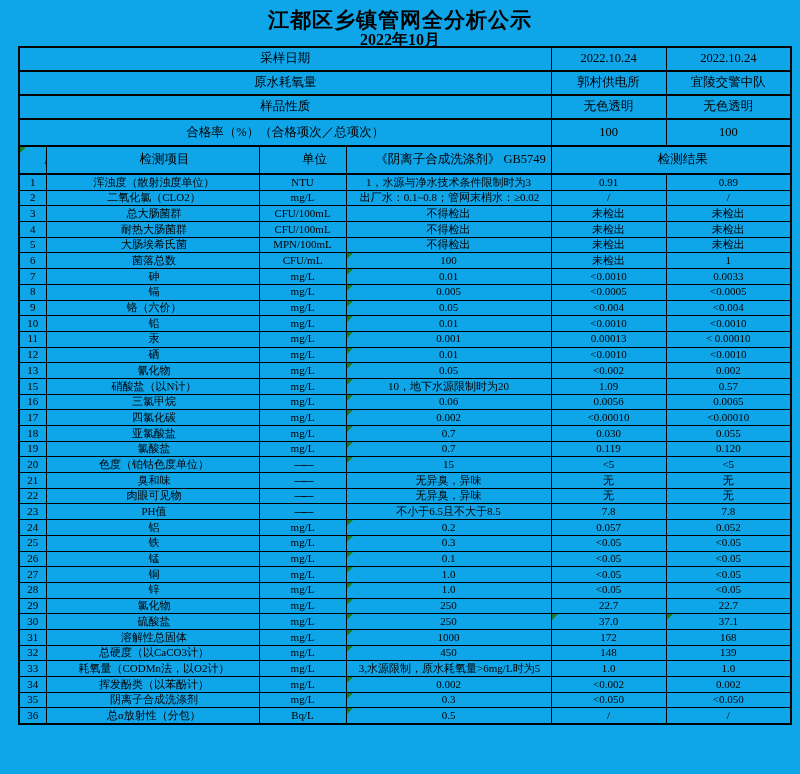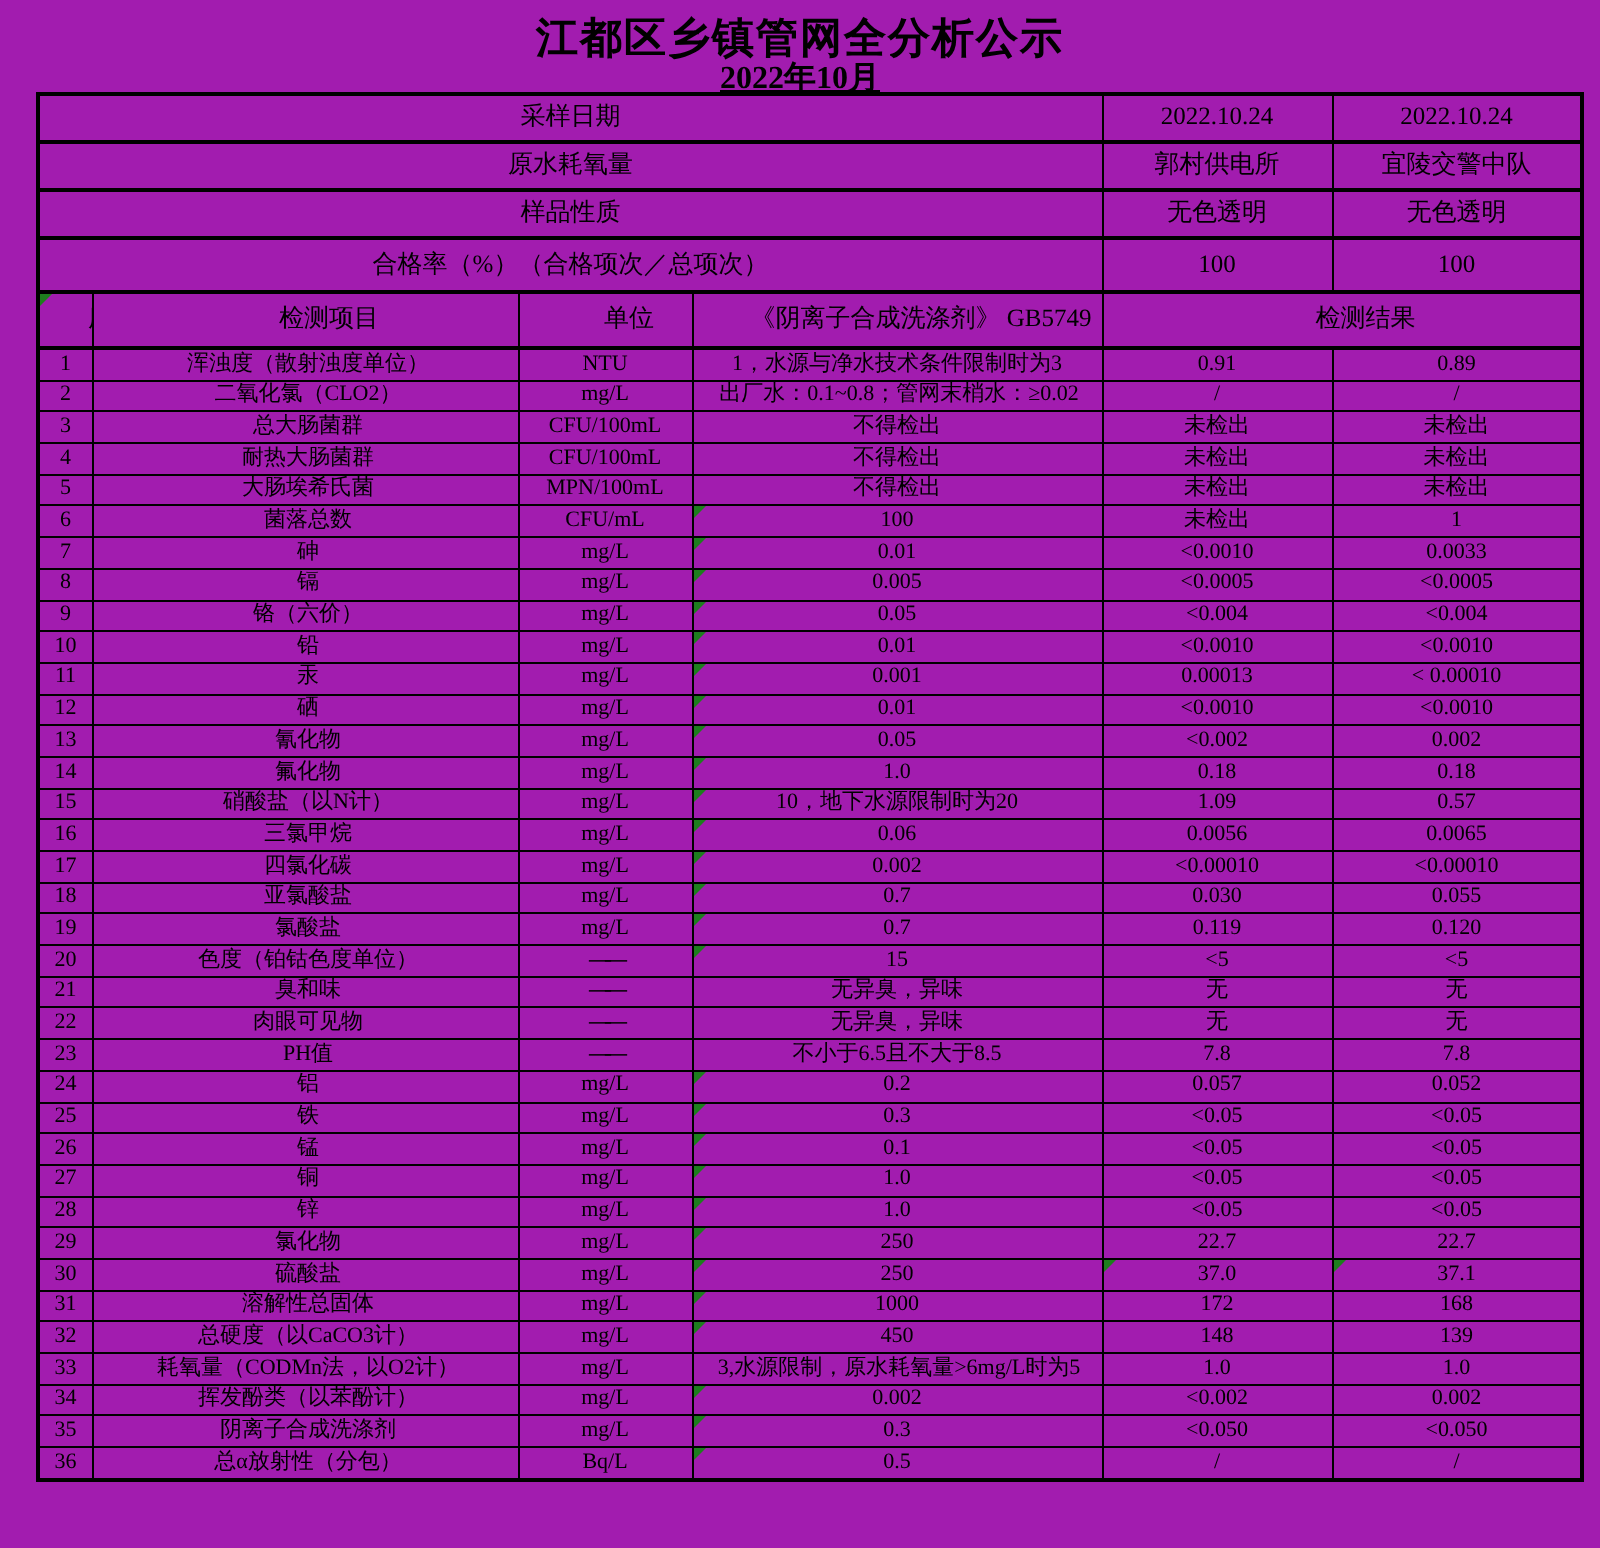--- a/index.html
+++ b/index.html
@@ -1,21 +1,21 @@
 <!DOCTYPE html>
 <html style="--tri: #1e7e1e; --bd: #000000;"><head>
 <meta charset="utf-8">
 <style>
   html,body{margin:0;padding:0;}
   body{
     width:800px;height:774px;background:#ffffff;color:#000;
     font-family:"Liberation Serif", serif;
     -webkit-font-smoothing:antialiased;
   }
-  .page{position:relative;width:800px;height:774px;background:#a21caf;overflow:hidden;}
+  .page{position:relative;width:800px;height:774px;background:#0ea5e9;overflow:hidden;}
   .title{
     text-align:center;font-family:"Liberation Sans", sans-serif;
     font-weight:bold;font-size:21px;line-height:25px;margin:7px 0 0 0;letter-spacing:1px;
   }
   .subtitle{
     text-align:center;font-size:16px;line-height:13px;font-weight:bold;
     text-decoration:underline;margin-top:1px;
   }
   table.main{
     border-collapse:collapse;table-layout:fixed;
@@ -182,28 +182,20 @@
         </tr>
         <tr class="data-row">
     <td>13</td>
     <td class="c-item">氰化物</td>
     <td class="">mg/L</td>
     <td class="c-std"><span class="tri"></span>0.05</td>
     <td>&lt;0.002</td>
     <td>0.002</td>
         </tr>
         <tr class="data-row">
-    <td>14</td>
-    <td class="c-item">氟化物</td>
-    <td class="">mg/L</td>
-    <td class="c-std"><span class="tri"></span>1.0</td>
-    <td>0.18</td>
-    <td>0.18</td>
-        </tr>
-        <tr class="data-row">
     <td>15</td>
     <td class="c-item">硝酸盐（以N计）</td>
     <td class="">mg/L</td>
     <td class="c-std"><span class="tri"></span>10，地下水源限制时为20</td>
     <td>1.09</td>
     <td>0.57</td>
         </tr>
         <tr class="data-row">
     <td>16</td>
     <td class="c-item">三氯甲烷</td>

